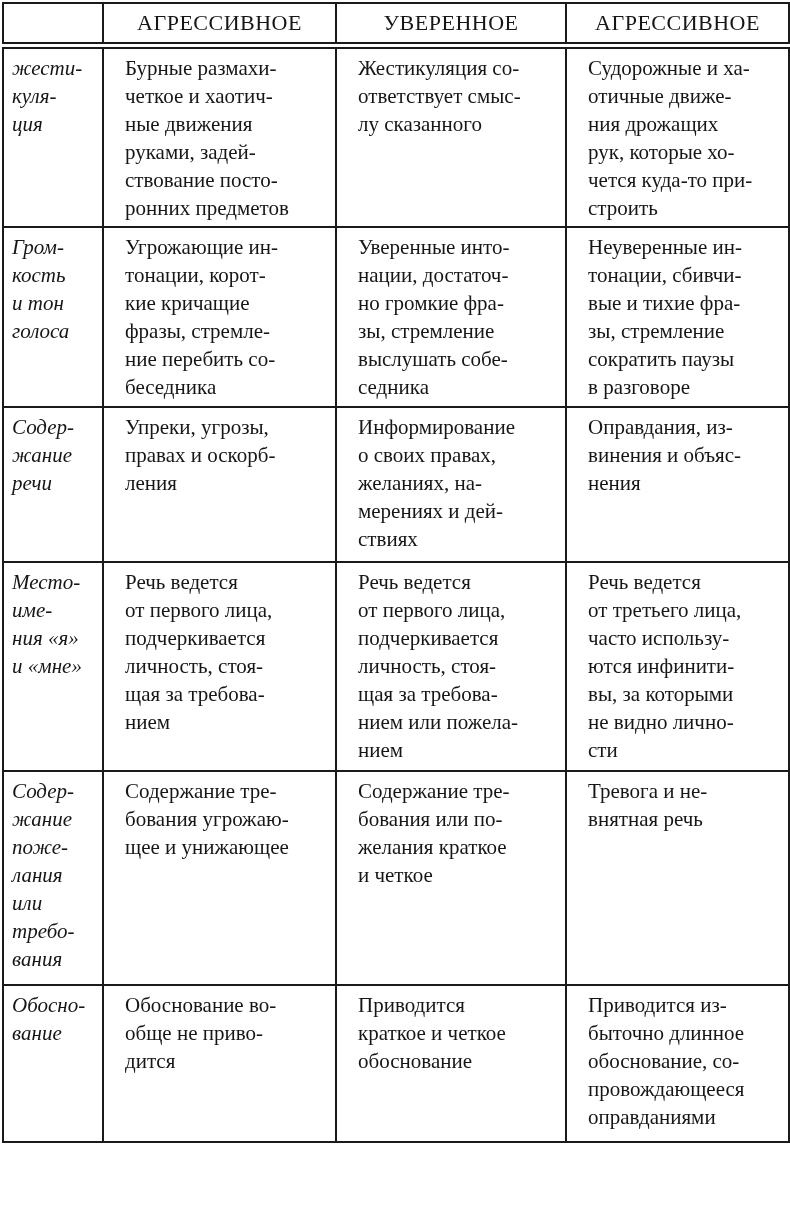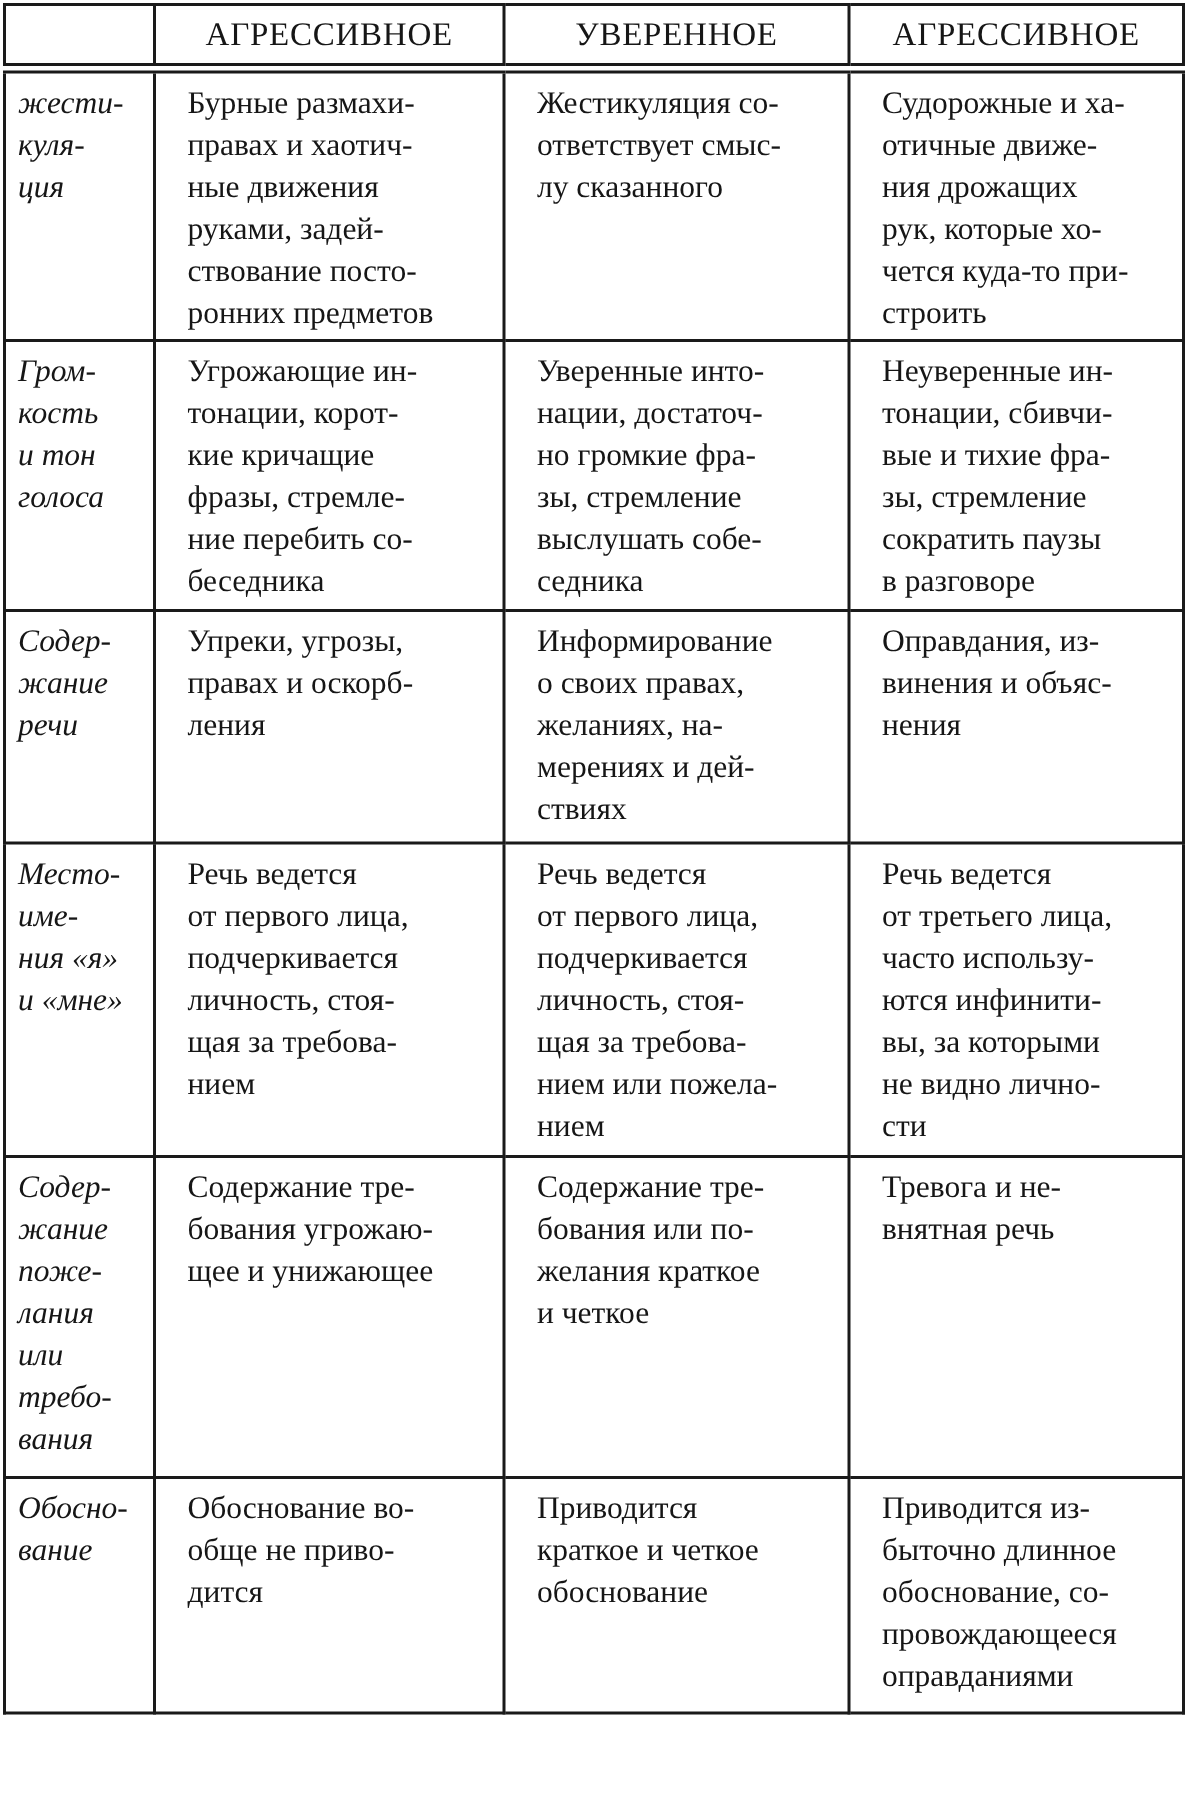--- a/index.html
+++ b/index.html
@@ -72,21 +72,21 @@
         <th>УВЕРЕННОЕ</th>
         <th>АГРЕССИВНОЕ</th>
       </tr>
     </thead>
     <tbody>
       <tr style="height:179px;">
         <td class="row-head">жести-
 куля-
 ция</td>
         <td>Бурные размахи-
-правах и хаотич-
+четкое и хаотич-
 ные движения
 руками, задей-
 ствование посто-
 ронних предметов</td>
         <td>Жестикуляция со-
 ответствует смыс-
 лу сказанного</td>
         <td>Судорожные и ха-
 отичные движе-
 ния дрожащих

